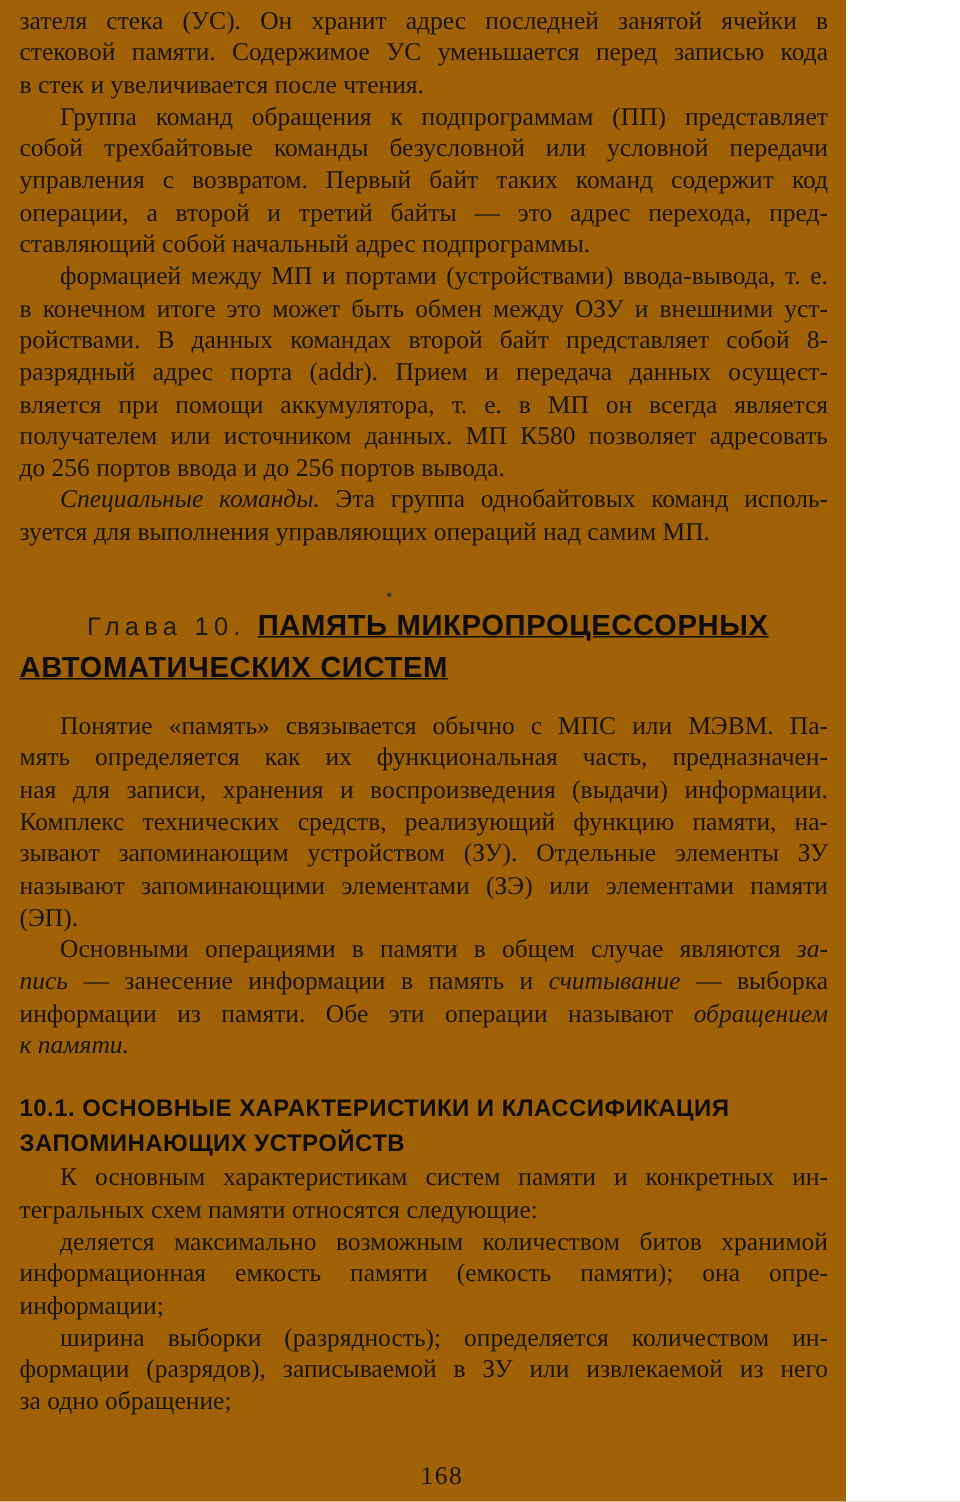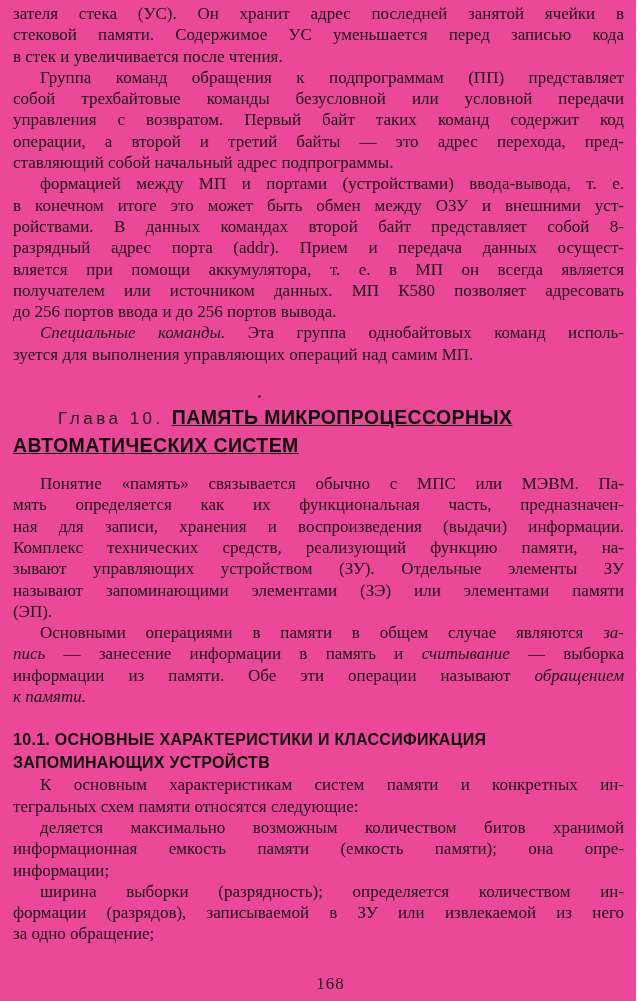--- a/index.html
+++ b/index.html
@@ -2,23 +2,23 @@
 <html lang="ru"><head>
 <meta charset="utf-8">
 <style>
   html, body {
     margin: 0;
     padding: 0;
     background: #ffffff;
   }
   .page {
     position: relative;
-    width: 636px;
+    width: 564px;
     height: 1001px;
-    background: #ec4899;
+    background: #a16207;
     font-family: "Liberation Serif", serif;
     color: #161513;
     overflow: hidden;
   }
   .content {
     position: absolute;
     left: 13px;
     right: 12px;
     top: 3px;
   }
@@ -125,21 +125,21 @@
       </div>
       <div class="chapter-heading">
         <div class="chapter-line"><span class="chapter-label">Глава 10.</span><span class="chapter-title">ПАМЯТЬ МИКРОПРОЦЕССОРНЫХ</span></div>
         <div class="chapter-line"><span class="chapter-title">АВТОМАТИЧЕСКИХ СИСТЕМ</span></div>
       </div>
       <div class="paragraph indent">
         <div class="line">Понятие «память» связывается обычно с МПС или МЭВМ. Па-</div>
         <div class="line">мять определяется как их функциональная часть, предназначен-</div>
         <div class="line">ная для записи, хранения и воспроизведения (выдачи) информации.</div>
         <div class="line">Комплекс технических средств, реализующий функцию памяти, на-</div>
-        <div class="line">зывают управляющих устройством (ЗУ). Отдельные элементы ЗУ</div>
+        <div class="line">зывают запоминающим устройством (ЗУ). Отдельные элементы ЗУ</div>
         <div class="line">называют запоминающими элементами (ЗЭ) или элементами памяти</div>
         <div class="line last">(ЭП).</div>
       </div>
       <div class="paragraph indent">
         <div class="line">Основными операциями в памяти в общем случае являются <i>за-</i></div>
         <div class="line"><i>пись</i> — занесение информации в память и <i>считывание</i> — выборка</div>
         <div class="line">информации из памяти. Обе эти операции называют <i>обращением</i></div>
         <div class="line last"><i>к памяти.</i></div>
       </div>
       <div class="section-heading">

